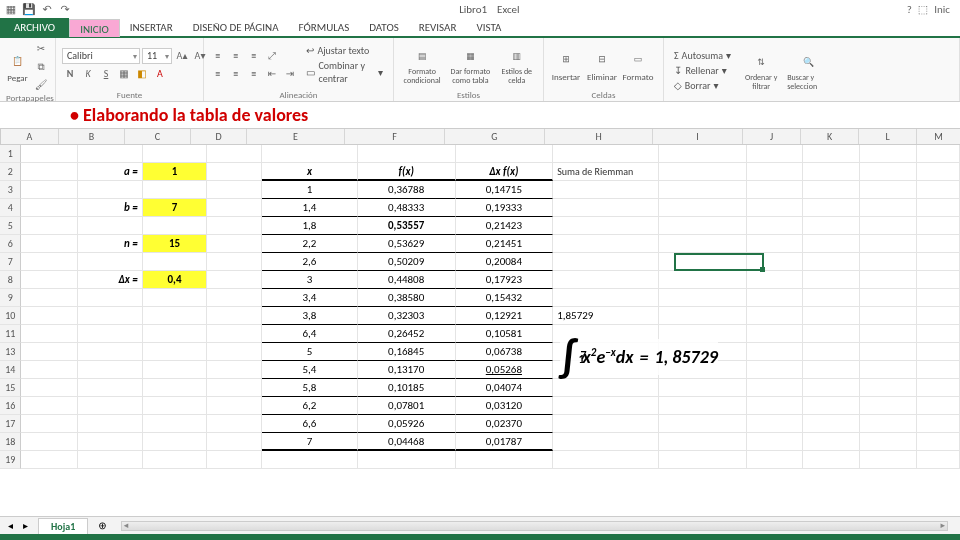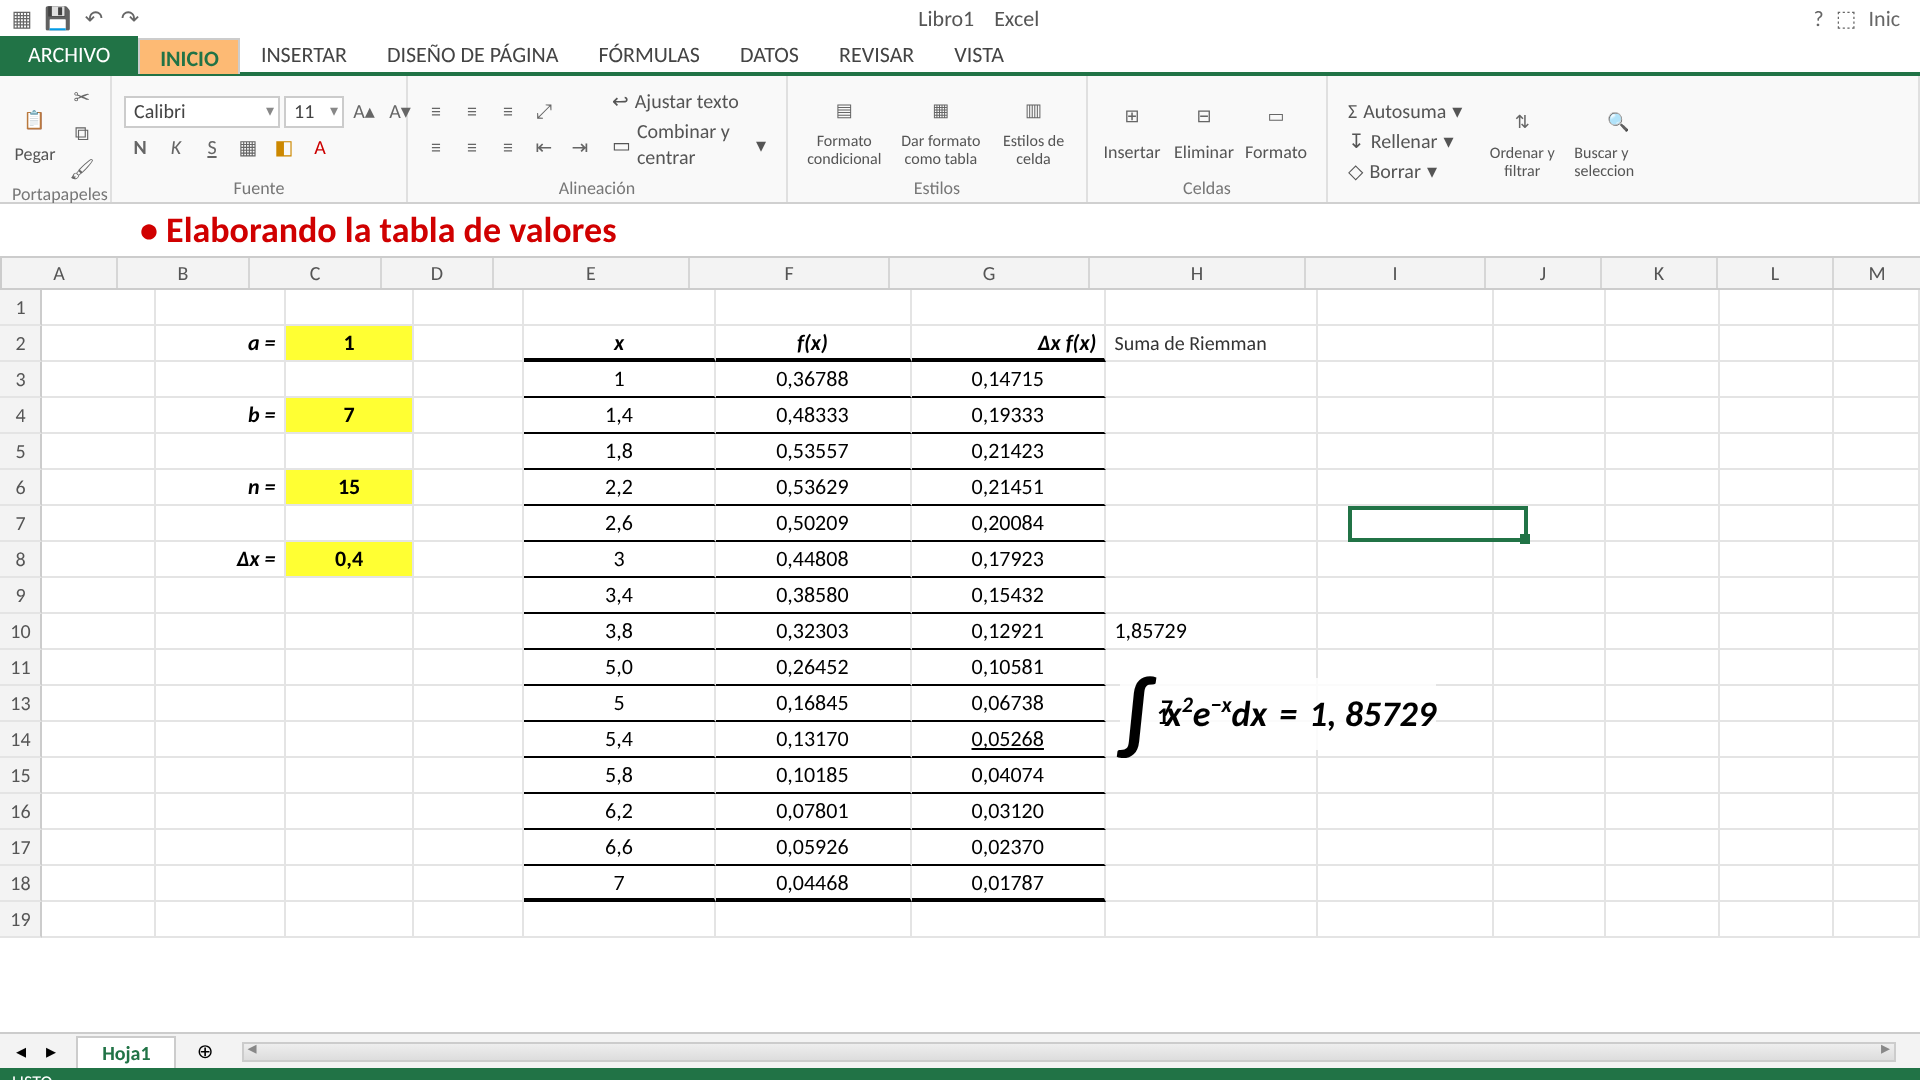--- a/index.html
+++ b/index.html
@@ -41,23 +41,23 @@
     color: #444;
     cursor: default;
   }
   .tab-file {
     background: #217346;
     color: #fff;
     font-weight: 500;
     padding: 3px 14px;
   }
   .tab-active {
-    background: #fdba74;
+    background: #f9a8d4;
     color: #217346;
-    font-weight: 700;
+    font-weight: 400;
     border: 1px solid #ccc;
     border-bottom: none;
     position: relative;
     top: 1px;
   }
 
   
   .ribbon {
     height: 64px;
     background: #f9f9f9;
@@ -454,21 +454,21 @@
         <div class="cell cM" style="width: 44px;"></div>
       </div>
       <div class="row">
         <div class="rowh">2</div>
         <div class="cell cA" style="width: 58px;"></div>
         <div class="cell cB param-lbl" style="width: 66px;">a =</div>
         <div class="cell cC param-val" style="width: 66px;">1</div>
         <div class="cell cD" style="width: 56px;"></div>
         <div class="cell cE tbl-hd" style="width: 98px;">x</div>
         <div class="cell cF tbl-hd" style="width: 100px;">f(x)</div>
-        <div class="cell cG tbl-hd" style="width: 100px; text-align: right;">Δx f(x)</div>
+        <div class="cell cG tbl-hd" style="width: 100px;">Δx f(x)</div>
         <div class="cell cH sum-hd" style="width: 108px;">Suma de Riemman</div>
         <div class="cell cI" style="width: 90px;"></div>
         <div class="cell cJ" style="width: 58px;"></div>
         <div class="cell cK" style="width: 58px;"></div>
         <div class="cell cL" style="width: 58px;"></div>
         <div class="cell cM" style="width: 44px;"></div>
       </div>
       <div class="row">
         <div class="rowh">3</div>
         <div class="cell cA" style="width: 58px;"></div>
@@ -501,21 +501,21 @@
         <div class="cell cL" style="width: 58px;"></div>
         <div class="cell cM" style="width: 44px;"></div>
       </div>
       <div class="row">
         <div class="rowh">5</div>
         <div class="cell cA" style="width: 58px;"></div>
         <div class="cell cB" style="width: 66px;"></div>
         <div class="cell cC" style="width: 66px;"></div>
         <div class="cell cD" style="width: 56px;"></div>
         <div class="cell cE tbl-cell" style="width: 98px;">1,8</div>
-        <div class="cell cF tbl-cell" style="width: 100px;">0,53557</div>
+        <div class="cell cF tbl-cell" style="width: 100px; font-weight: bold;">0,53557</div>
         <div class="cell cG tbl-cell" style="width: 100px;">0,21423</div>
         <div class="cell cH" style="width: 108px;"></div>
         <div class="cell cI" style="width: 90px;"></div>
         <div class="cell cJ" style="width: 58px;"></div>
         <div class="cell cK" style="width: 58px;"></div>
         <div class="cell cL" style="width: 58px;"></div>
         <div class="cell cM" style="width: 44px;"></div>
       </div>
       <div class="row">
         <div class="rowh">6</div>
@@ -596,21 +596,21 @@
         <div class="cell cK" style="width: 58px;"></div>
         <div class="cell cL" style="width: 58px;"></div>
         <div class="cell cM" style="width: 44px;"></div>
       </div>
       <div class="row">
         <div class="rowh">11</div>
         <div class="cell cA" style="width: 58px;"></div>
         <div class="cell cB" style="width: 66px;"></div>
         <div class="cell cC" style="width: 66px;"></div>
         <div class="cell cD" style="width: 56px;"></div>
-        <div class="cell cE tbl-cell" style="width: 98px;">5,0</div>
+        <div class="cell cE tbl-cell" style="width: 98px;">6,4</div>
         <div class="cell cF tbl-cell" style="width: 100px;">0,26452</div>
         <div class="cell cG tbl-cell" style="width: 100px;">0,10581</div>
         <div class="cell cH" style="width: 108px;"></div>
         <div class="cell cI" style="width: 90px;"></div>
         <div class="cell cJ" style="width: 58px;"></div>
         <div class="cell cK" style="width: 58px;"></div>
         <div class="cell cL" style="width: 58px;"></div>
         <div class="cell cM" style="width: 44px;"></div>
       </div>
       <div class="row">

